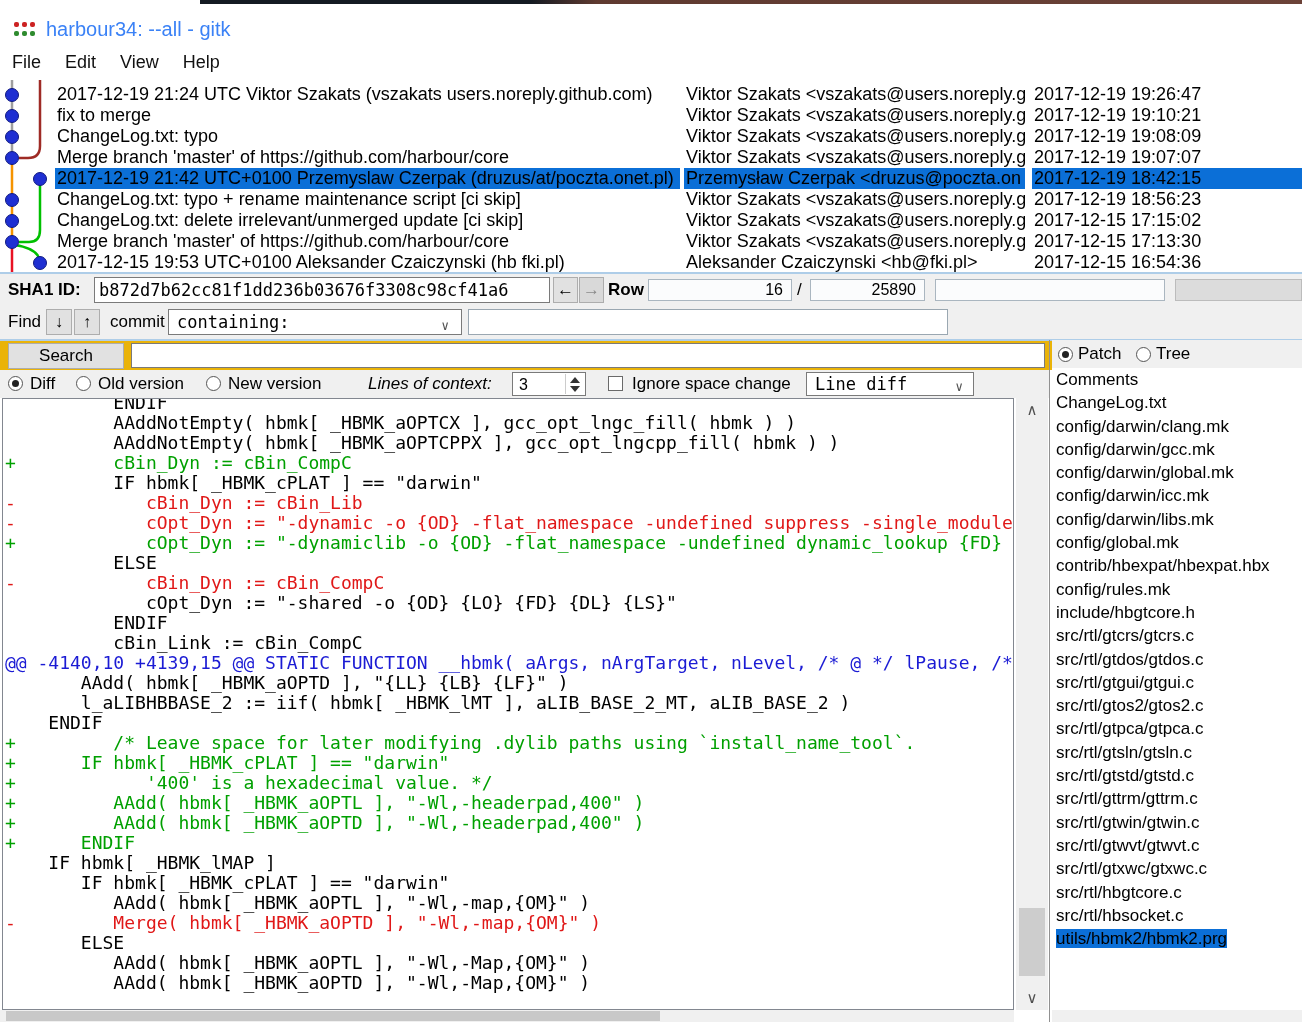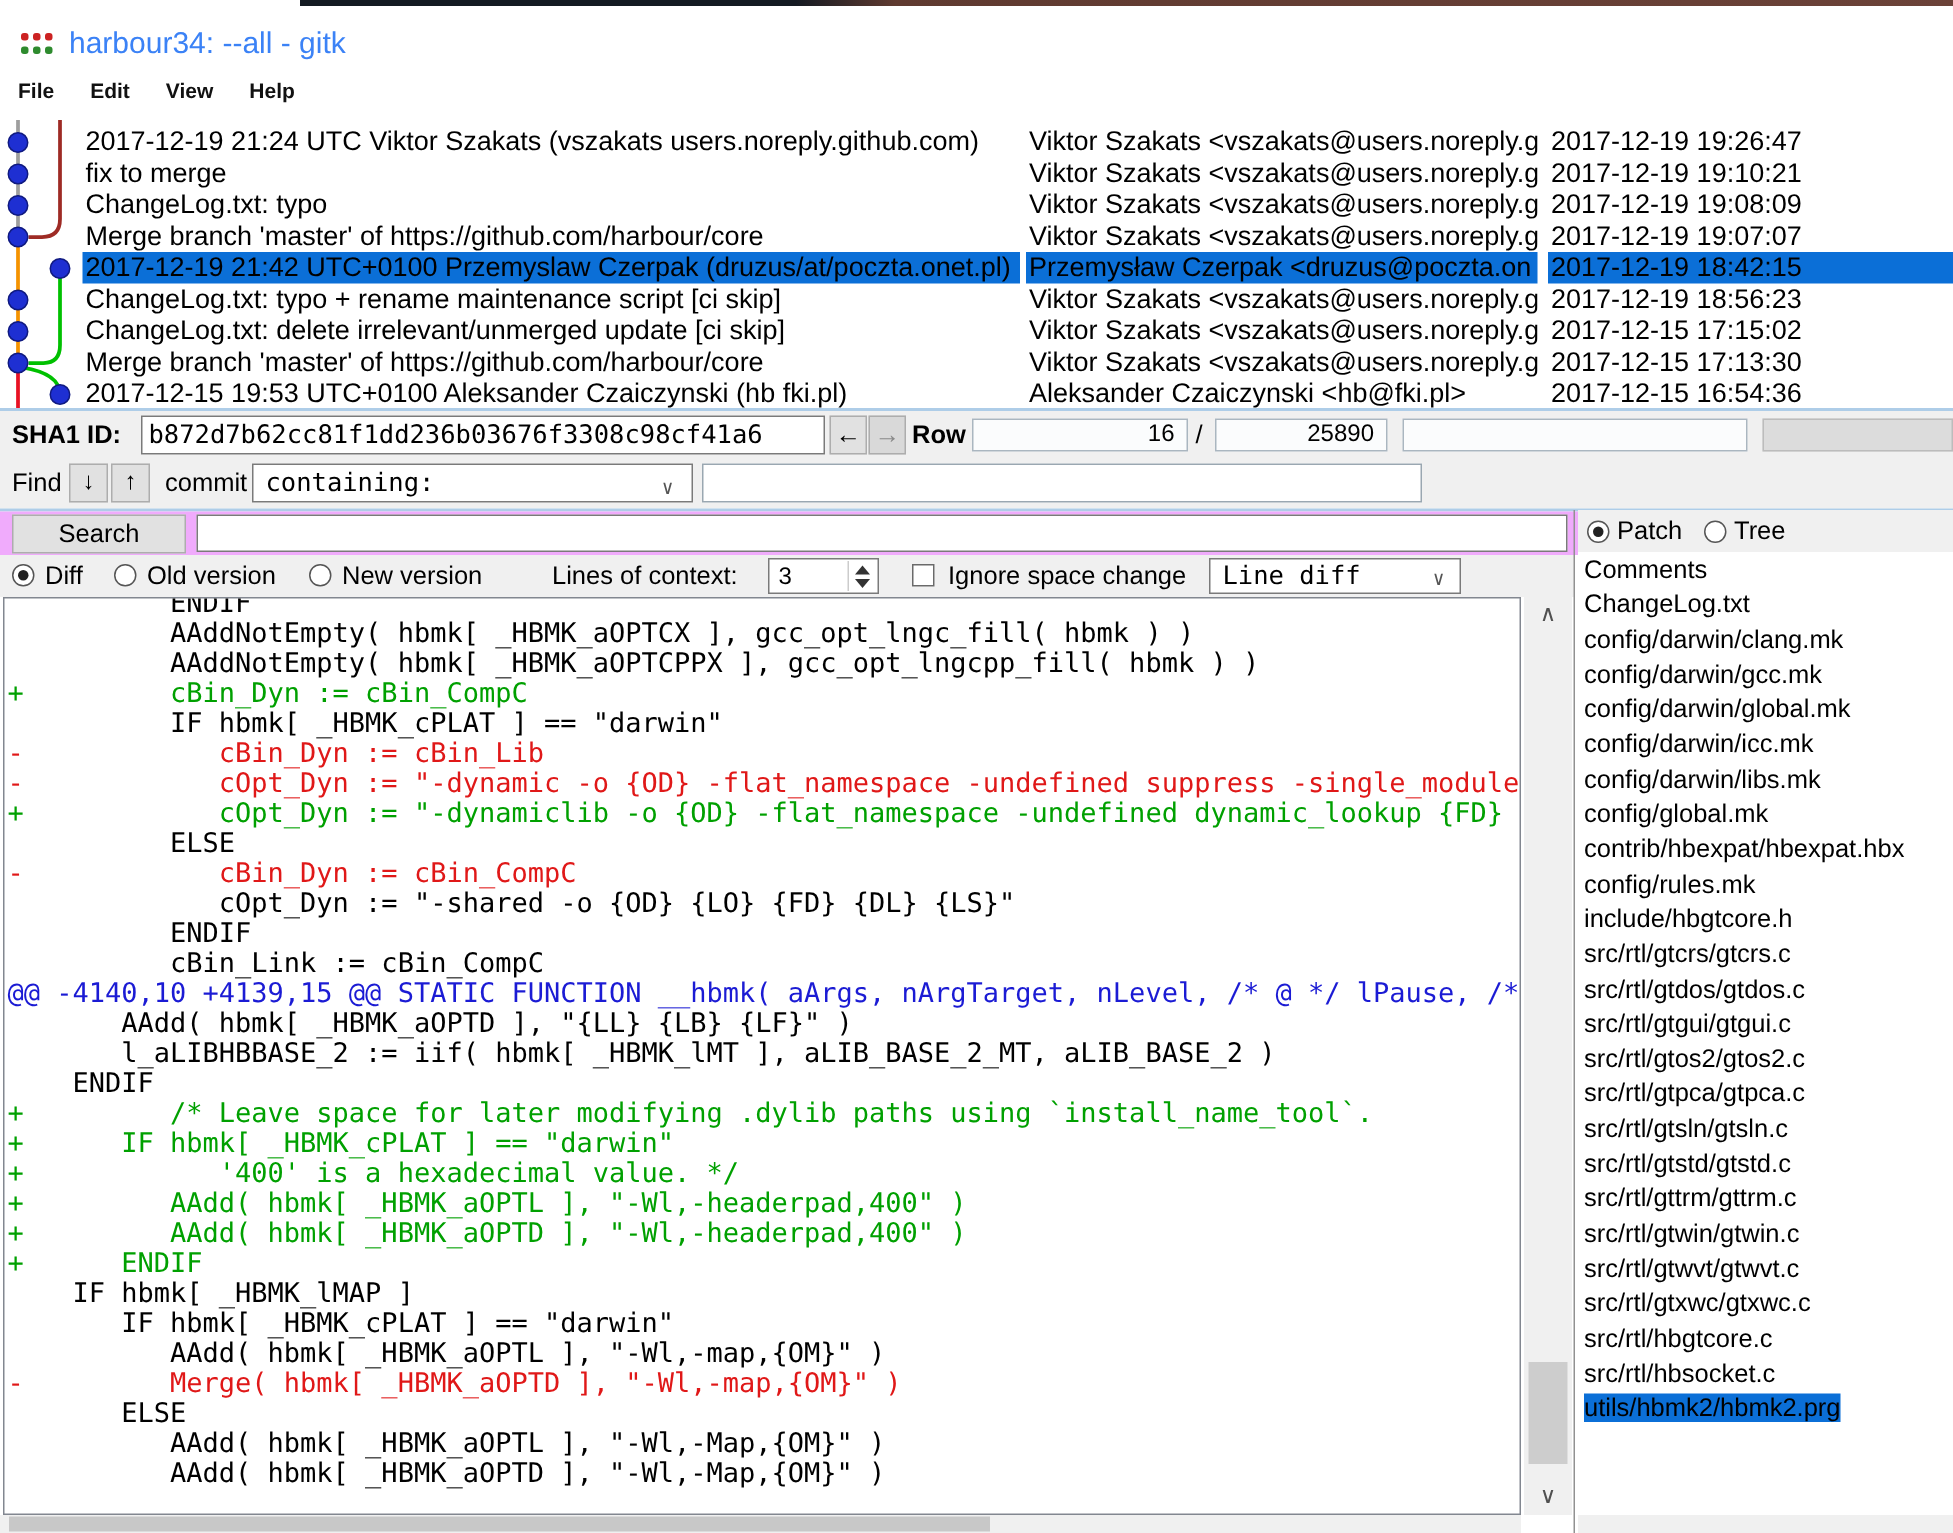--- a/index.html
+++ b/index.html
@@ -14,21 +14,21 @@
   
   .titlebar{left:0;top:4px;width:1302px;height:44px;background:#fff;}
   .appicon{left:14px;top:16px;width:24px;height:20px;}
   .appicon i{position:absolute;width:5px;height:5px;border-radius:2px;}
   .ic-r{background:var(--icon-red);}
   .ic-g{background:var(--icon-green);}
   .title-text{left:46px;top:14px;font-size:20px;color:#3b82f6;}
 
   
   .menubar{left:0;top:48px;width:1302px;height:32px;background:#fff;border-bottom:1px solid #e2e2e2;}
-  .menu-item{display:inline-block;padding:4px 12px 0 12px;font-size:14px;color:#111;font-weight:bold;}
+  .menu-item{display:inline-block;padding:4px 12px 0 12px;font-size:18px;color:#111;}
 
   
   .commits{left:0;top:80px;width:1302px;height:194px;background:#fff;overflow:hidden;}
   .col-msgs{left:55px;top:4px;width:625px;}
   .col-authors{left:684px;top:4px;width:341px;}
   .col-dates{left:1032px;top:4px;width:270px;}
   .crow{height:21px;line-height:21px;font-size:18px;white-space:nowrap;overflow:hidden;padding-left:2px;}
   .crow.sel{background:var(--sel);}
   .sash{left:0;width:1302px;height:2px;background:#aecde8;}
 
@@ -46,21 +46,21 @@
 
   
   .findbar{left:0;top:306px;width:1302px;height:33px;background:#f0f0f0;}
   .find-btn{width:26px;height:26px;top:3px;font-size:16px;line-height:24px;font-weight:bold;}
   .combo{background:#fff;border:1px solid #7a7a7a;box-sizing:border-box;
     font-family:"DejaVu Sans Mono",monospace;font-size:17px;}
   .chev{position:absolute;font-size:13px;color:#555;}
   .find-input{left:468px;top:3px;width:480px;height:26px;border:1px solid #9aa7b1;background:#fff;box-sizing:border-box;}
 
   
-  .searchrow{left:0;top:341px;width:1114px;height:29px;background:#f0abfc;}
+  .searchrow{left:0;top:341px;width:1114px;height:29px;background:#eab308;}
   .search-btn{left:8px;top:2px;width:116px;height:26px;font-size:17px;line-height:24px;}
   .search-input{left:131px;top:2px;width:914px;height:25px;border:1px solid #7a7a7a;background:#fff;box-sizing:border-box;}
 
   
   .controlsrow{left:0;top:370px;width:1050px;height:28px;background:#f0f0f0;}
   .radio{position:absolute;width:15px;height:15px;border:1px solid #555;border-radius:50%;background:#fff;box-sizing:border-box;}
   .radio.on::after{content:"";position:absolute;left:3px;top:3px;width:7px;height:7px;border-radius:50%;background:#222;}
   .ctl-lbl{position:absolute;font-size:17px;line-height:28px;top:0;}
   .spin{left:512px;top:2px;width:74px;height:24px;background:#fff;border:1px solid #7a7a7a;box-sizing:border-box;}
   .spin-val{position:absolute;left:6px;top:1px;font-size:16px;line-height:22px;}
@@ -201,21 +201,21 @@
   <input class="abs search-input" readonly="" value="" style="">
 </div>
 
 <div class="abs controlsrow">
   <span class="radio on" style="left:8px;top:6px;"></span>
   <span class="ctl-lbl" style="left:30px;">Diff</span>
   <span class="radio" style="left:76px;top:6px;"></span>
   <span class="ctl-lbl" style="left:98px;">Old version</span>
   <span class="radio" style="left:206px;top:6px;"></span>
   <span class="ctl-lbl" style="left:228px;">New version</span>
-  <span class="ctl-lbl" style="left:368px;">Lines of context:</span>
+  <span class="ctl-lbl" style="left:368px;font-style:italic;">Lines of context:</span>
   <div class="abs spin">
     <span class="spin-val">3</span>
     <span class="spin-btns">
         <i class="tri-up"></i>
         <i class="tri-dn"></i>
       </span>
   </div>
   <span class="checkbox"></span>
   <span class="ctl-lbl" style="left:632px;">Ignore space change</span>
   <div class="abs combo" style="left:806px;top:2px;width:168px;height:24px;line-height:22px;padding-left:8px;">

